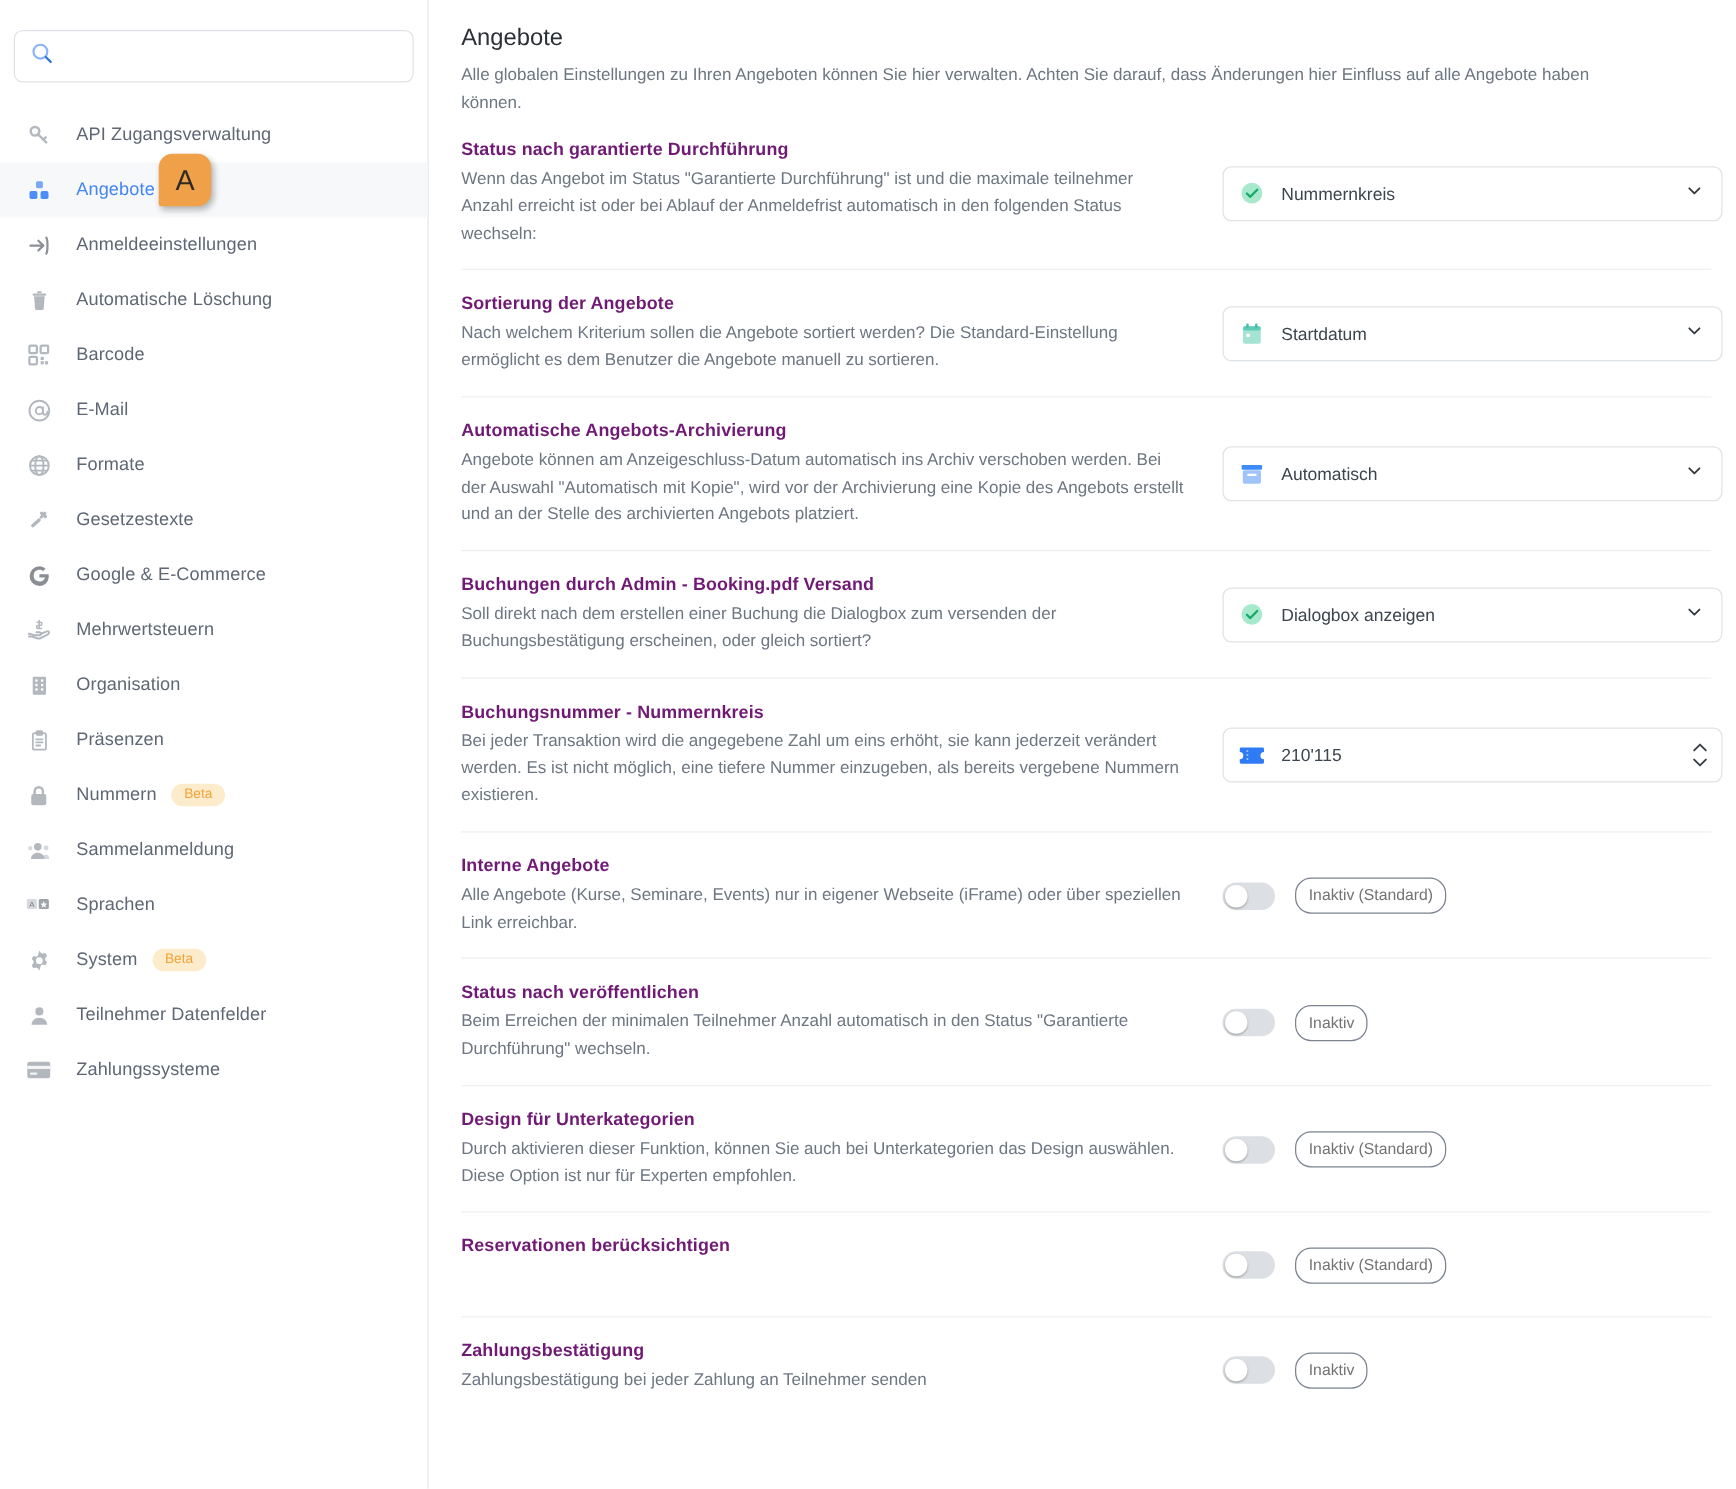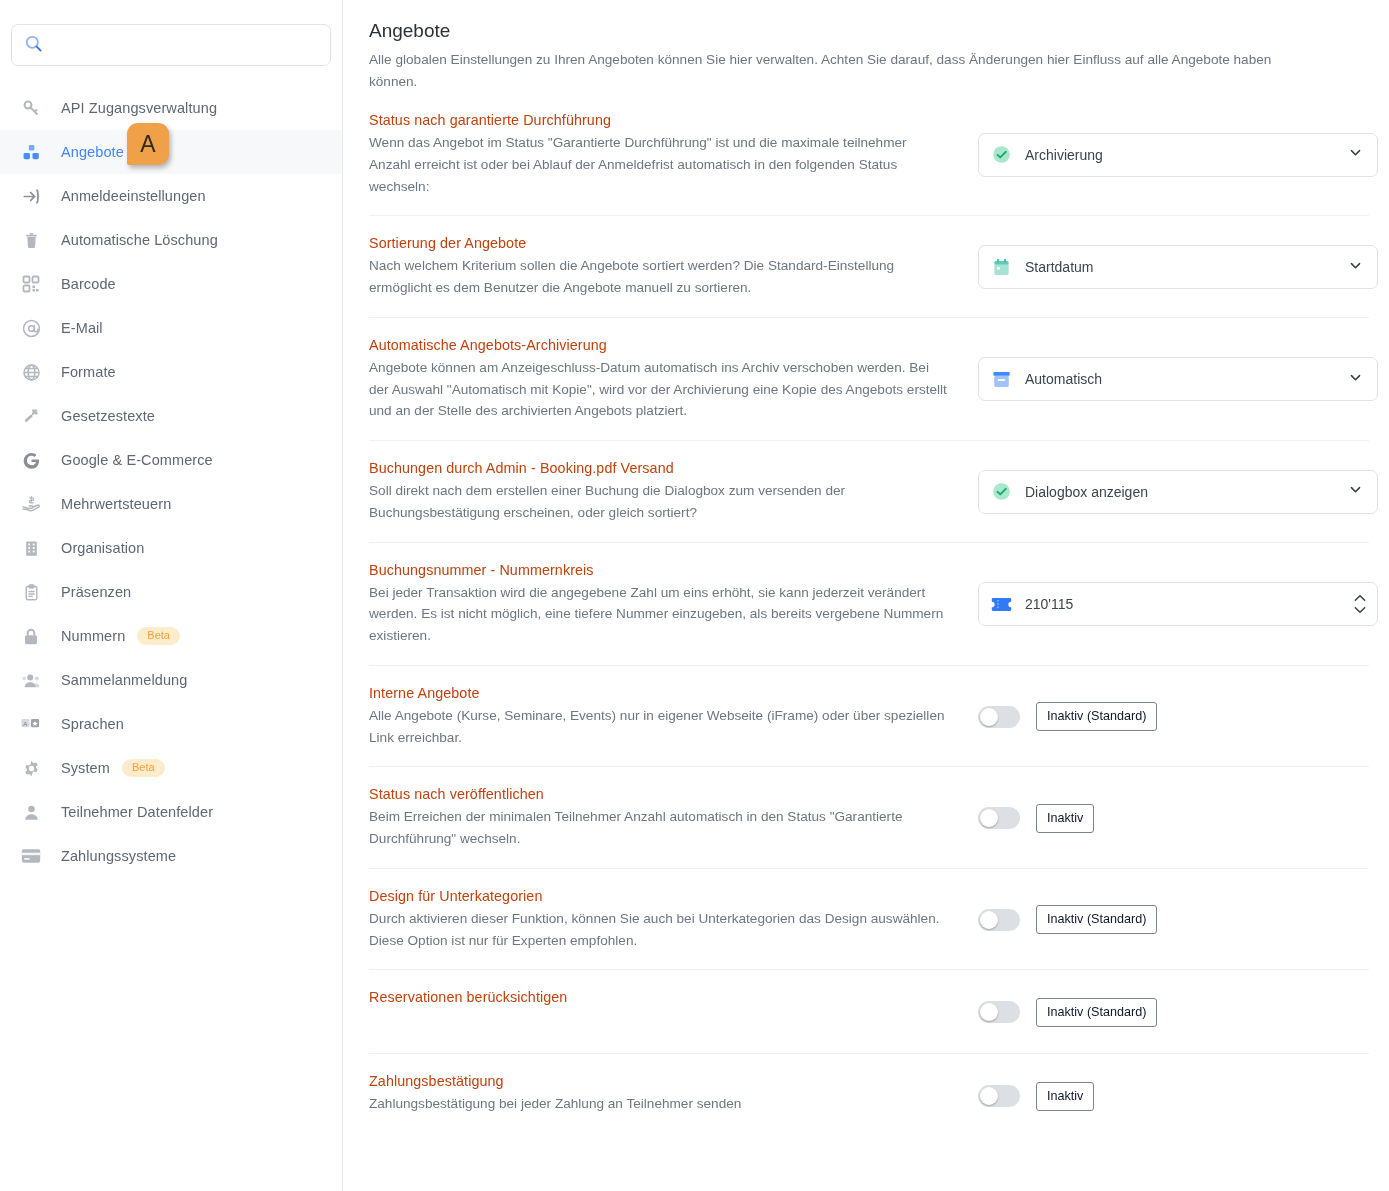--- a/index.html
+++ b/index.html
@@ -120,22 +120,22 @@
     display: flex;
     align-items: flex-start;
     border-top: 1px solid #edeff1;
     padding: 19px 0 18px;
     min-height: 80px;
   }
   .row:first-of-type { border-top: none; }
   .row-left { width: 600px; flex: 0 0 600px; padding-right: 20px; }
   .row-title {
     font-size: 14.3px;
-    color: #c2410c;
-    font-weight: 400;
+    color: #701a75;
+    font-weight: 700;
     margin-bottom: 4px;
     letter-spacing: .1px;
   }
   .row-desc {
     font-size: 13.6px;
     color: #6d7681;
     line-height: 1.6;
   }
   .row-right {
     flex: 1;
@@ -204,24 +204,24 @@
     position: absolute;
     top: 2px; left: 2px;
     width: 18px; height: 18px;
     border-radius: 50%;
     background: #ffffff;
     box-shadow: 0 1px 2px rgba(0,0,0,.28);
   }
   .state-btn {
     margin-left: 16px;
     border: 1px solid #7b8290;
-    border-radius: 3px;
+    border-radius: 13px;
     background: #fff;
     font-size: 12.6px;
-    color: #0f172a;
+    color: #737373;
     padding: 6px 10px 7px;
     cursor: pointer;
     font-family: "Liberation Sans", sans-serif;
     white-space: nowrap;
   }
 </style>
 </head>
 <body>
 
 <div class="app">
@@ -443,21 +443,21 @@
        <div class="row-desc">Wenn das Angebot im Status "Garantierte Durchführung" ist und die maximale teilnehmer Anzahl erreicht ist oder bei Ablauf der Anmeldefrist automatisch in den folgenden Status wechseln:</div>
      </div>
      <div class="row-right">
             <div class="select">
          <span class="sic">
                 <svg width="19" height="19" viewBox="0 0 24 24">
                   <circle cx="12" cy="12" r="10.5" fill="#a8e9cd"></circle>
                   <path d="M7 12.4l3.4 3.3L17.4 8.6" fill="none" stroke="#18a96b" stroke-width="2.4" stroke-linecap="round" stroke-linejoin="round"></path>
                 </svg>
               </span>
-         <span class="sval">Archivierung</span>
+         <span class="sval">Nummernkreis</span>
          <span class="chev"><svg width="15" height="15" viewBox="0 0 24 24" fill="none" stroke="#333940" stroke-width="2.3" stroke-linecap="round" stroke-linejoin="round">
                   <path d="M5.5 9l6.5 6.6L18.5 9"></path>
                 </svg></span>
        </div>
           </div>
         </div>
         <div class="row">
           <div class="row-left">
        <div class="row-title">Sortierung der Angebote</div>
        <div class="row-desc">Nach welchem Kriterium sollen die Angebote sortiert werden? Die Standard-Einstellung ermöglicht es dem Benutzer die Angebote manuell zu sortieren.</div>

